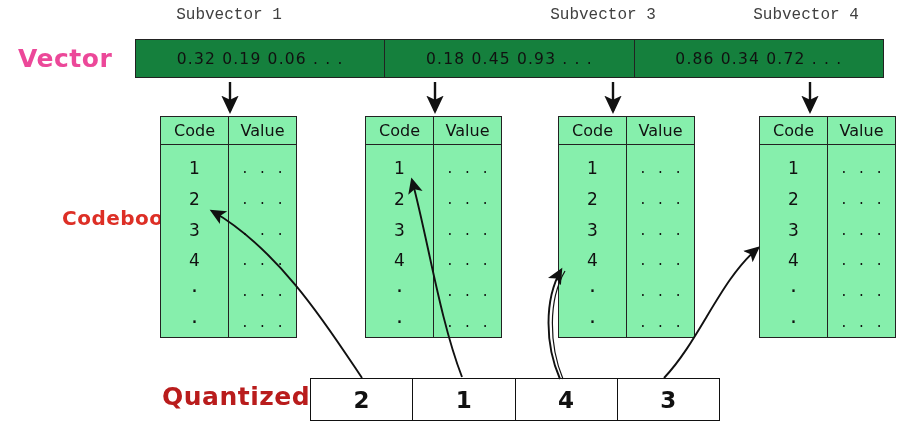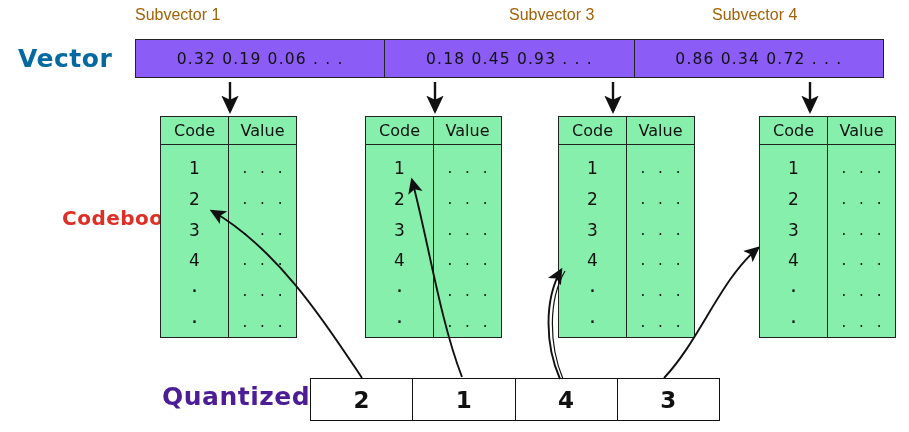--- a/index.html
+++ b/index.html
@@ -26,53 +26,54 @@
   .row-label {
     position: absolute;
     font-family: "DejaVu Sans", sans-serif;
     font-weight: bold;
     letter-spacing: 0.5px;
     white-space: nowrap;
   }
   #vector-label {
     left: 18px; top: 44px;
     font-size: 25px;
-    color: #0369a1;
+    color: #ec4899;
   }
   #codebook-label {
     left: 18px; top: 206px;
     font-size: 20px;
     color: #dd2f26;
     margin-left: 44px;
   }
   #quantized-label {
     left: 162px; top: 382px;
     font-size: 25px;
-    color: #4c1d95;
+    color: #b91c1c;
   }
 
   
   .subvector-caption {
     position: absolute;
     top: 6px;
     font-size: 16px;
-    color: #a16207;
+    color: #404040;
+    text-align: center;
     white-space: nowrap;
-    font-family: Liberation Sans, sans-serif;
+    font-family: Liberation Mono, monospace;
   }
 
   
   #vector-strip {
     position: absolute;
     left: 135px; top: 39px;
     width: 749px; height: 39px;
     border: 1.6px solid #222;
     box-sizing: border-box;
     display: flex;
-    background: #8b5cf6;
+    background: #15803d;
   }
   .vector-cell {
     flex: 1 1 0;
     display: flex;
     align-items: center;
     justify-content: center;
     font-size: 15.5px;
     letter-spacing: 1.2px;
     border-right: 1.6px solid #222;
     box-sizing: border-box;

